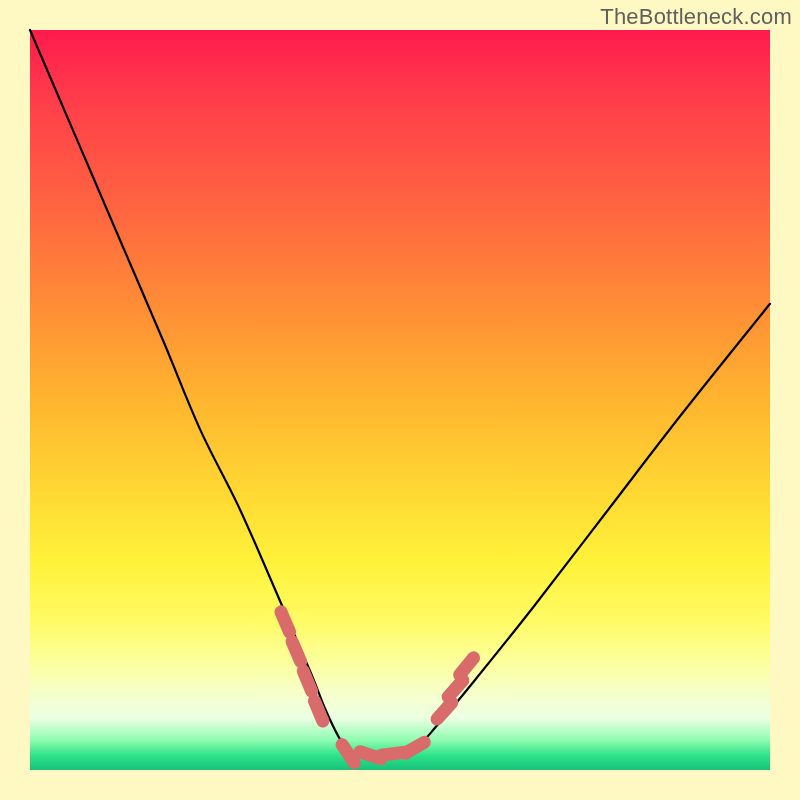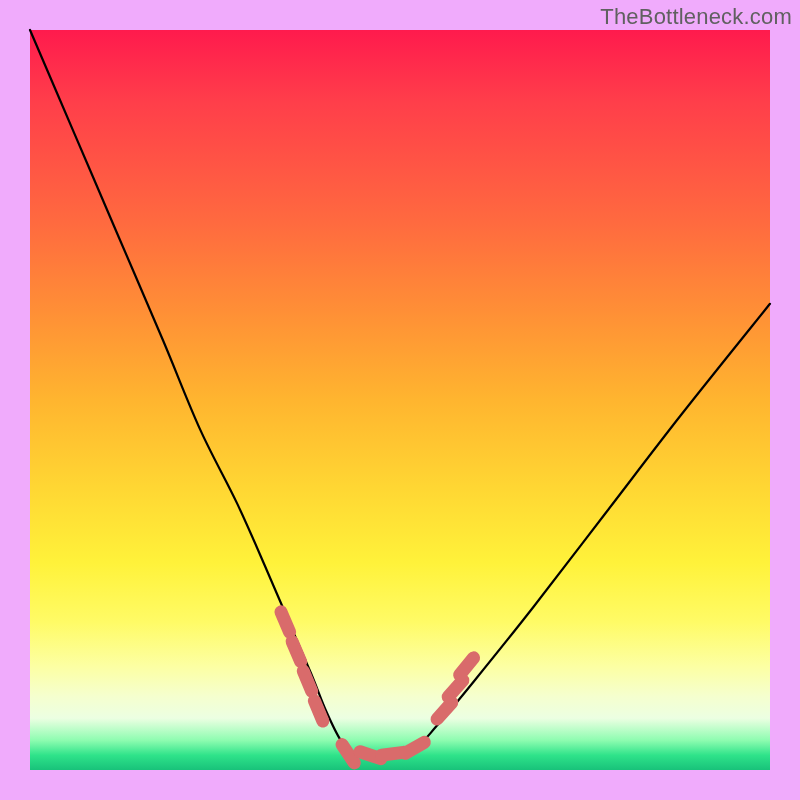--- a/index.html
+++ b/index.html
@@ -7,21 +7,21 @@
     padding: 0;
     width: 800px;
     height: 800px;
     overflow: hidden;
     font-family: Arial, Helvetica, sans-serif;
   }
   .frame {
     position: relative;
     width: 800px;
     height: 800px;
-    background: #f0abfc;
+    background: #fef9c3;
   }
   .plot-area {
     position: absolute;
     left: 30px;
     top: 30px;
     width: 740px;
     height: 740px;
     
     background: linear-gradient(
       to bottom,

